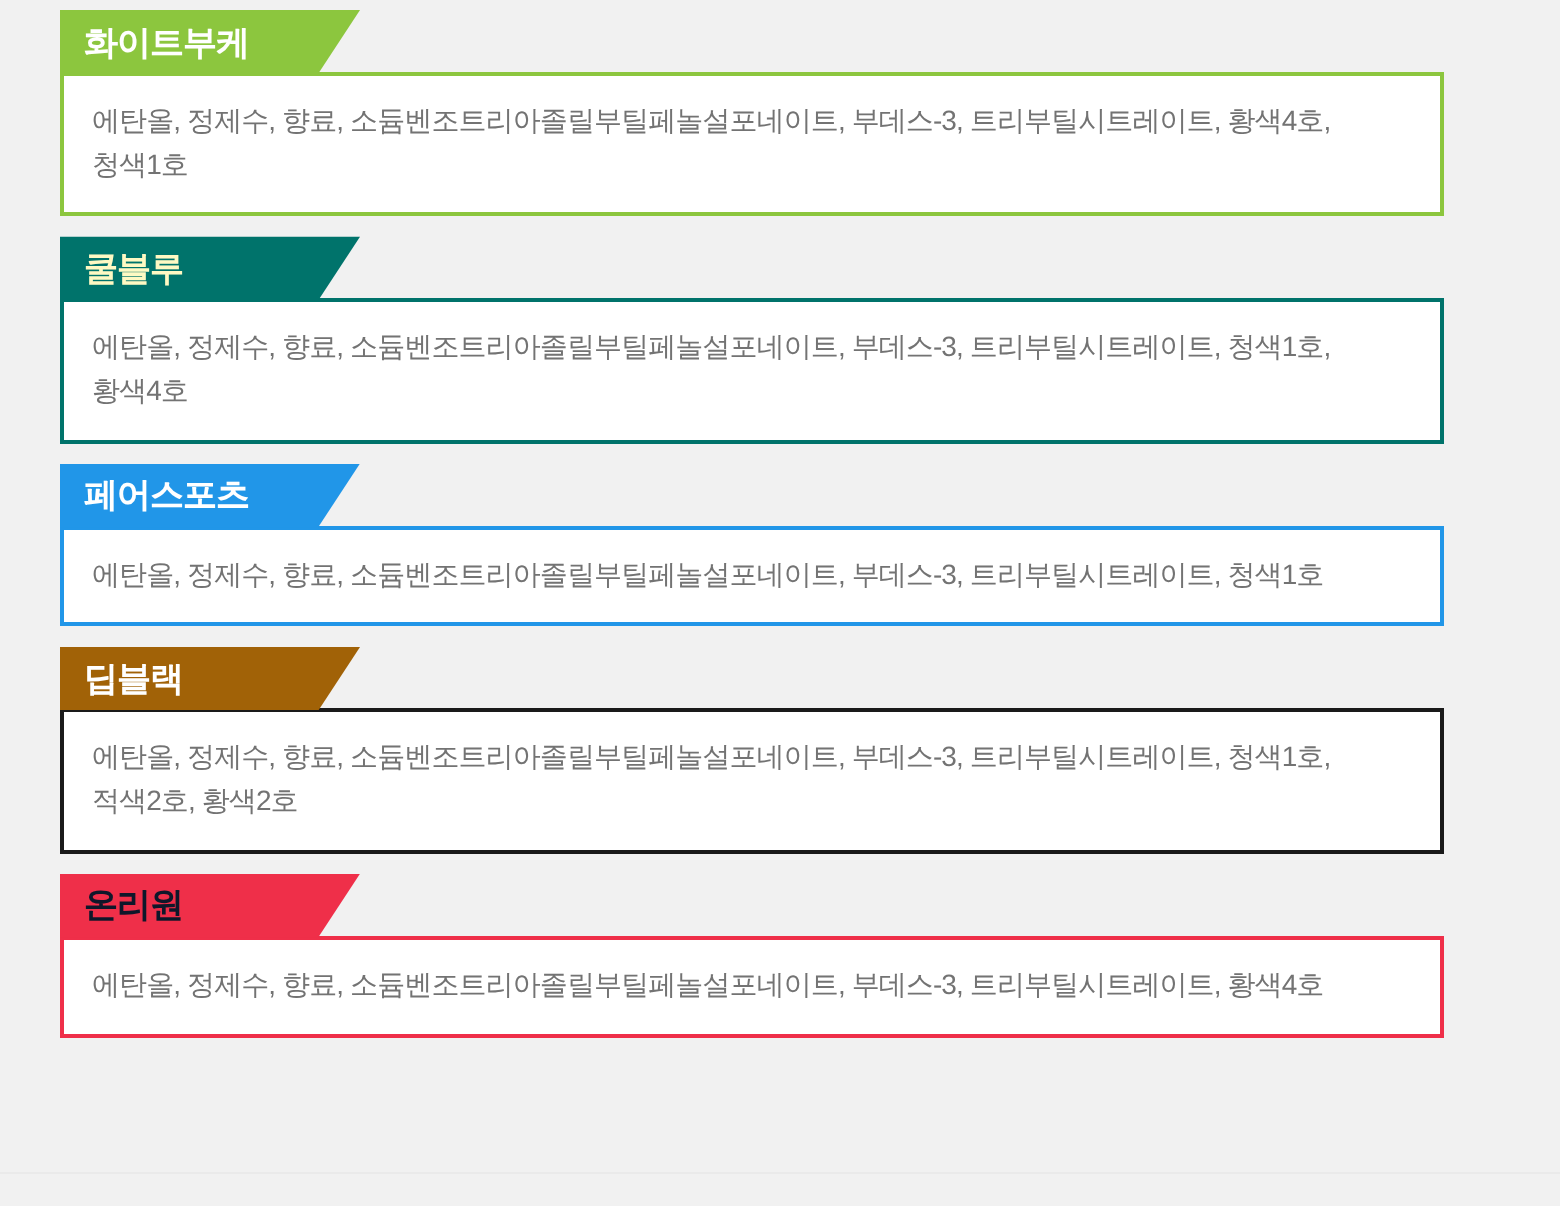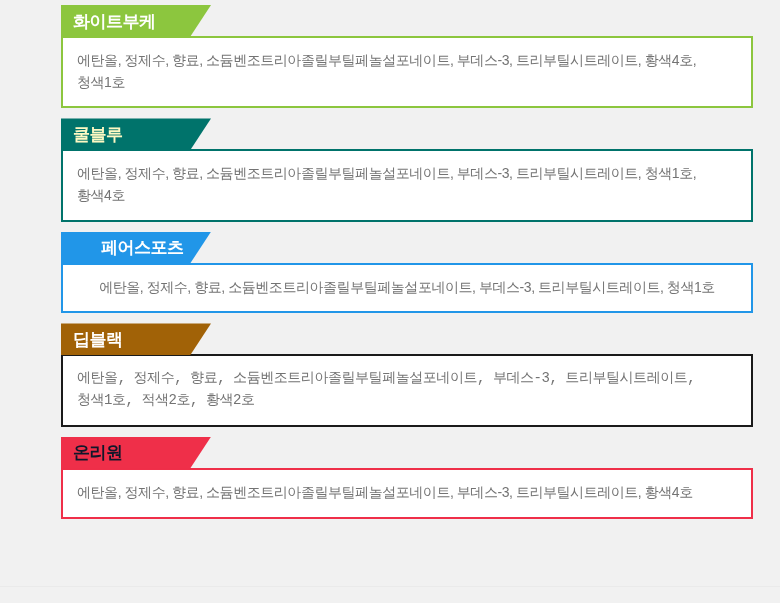--- a/index.html
+++ b/index.html
@@ -17,21 +17,21 @@
   #page {
     position: relative;
     width: 780px;
     height: 603px;
     background: #f1f1f1;
     box-sizing: border-box;
   }
 
   .cards {
     position: absolute;
-    left: 61px;
+    left: 30px;
     top: 5px;
     width: 692px;
   }
 
   .card {
     position: relative;
     margin-bottom: 10px;
   }
 
   
@@ -104,32 +104,32 @@
       <div class="card-head" style="background: rgb(0, 115, 107);">
         <span class="card-head-label" style="color: #fef9c3;">쿨블루</span>
       </div>
       <div class="card-body" style="border-color: rgb(0, 115, 107);">
         <div class="card-body-text">에탄올, 정제수, 향료, 소듐벤조트리아졸릴부틸페놀설포네이트, 부데스-3, 트리부틸시트레이트, 청색1호, 황색4호</div>
       </div>
     </div>
 
     <div class="card one-line">
       <div class="card-head" style="background: rgb(33, 150, 232);">
-        <span class="card-head-label" style="color: rgb(255, 255, 255); margin-left: 28px;">페어스포츠</span>
+        <span class="card-head-label" style="color: rgb(255, 255, 255);">페어스포츠</span>
       </div>
-      <div class="card-body" style="border-color: rgb(33, 150, 232); text-align: center;">
+      <div class="card-body" style="border-color: rgb(33, 150, 232);">
         <div class="card-body-text">에탄올, 정제수, 향료, 소듐벤조트리아졸릴부틸페놀설포네이트, 부데스-3, 트리부틸시트레이트, 청색1호</div>
       </div>
     </div>
 
     <div class="card two-line">
       <div class="card-head" style="background: #a16207;">
         <span class="card-head-label" style="color: rgb(255, 255, 255);">딥블랙</span>
       </div>
-      <div class="card-body" style="border-color: rgb(26, 26, 26); font-family: Liberation Mono, monospace;">
+      <div class="card-body" style="border-color: rgb(26, 26, 26);">
         <div class="card-body-text">에탄올, 정제수, 향료, 소듐벤조트리아졸릴부틸페놀설포네이트, 부데스-3, 트리부틸시트레이트, 청색1호, 적색2호, 황색2호</div>
       </div>
     </div>
 
     <div class="card one-line">
       <div class="card-head" style="background: rgb(239, 47, 73);">
         <span class="card-head-label" style="color: #0f172a;">온리원</span>
       </div>
       <div class="card-body" style="border-color: rgb(239, 47, 73);">
         <div class="card-body-text">에탄올, 정제수, 향료, 소듐벤조트리아졸릴부틸페놀설포네이트, 부데스-3, 트리부틸시트레이트, 황색4호</div>

